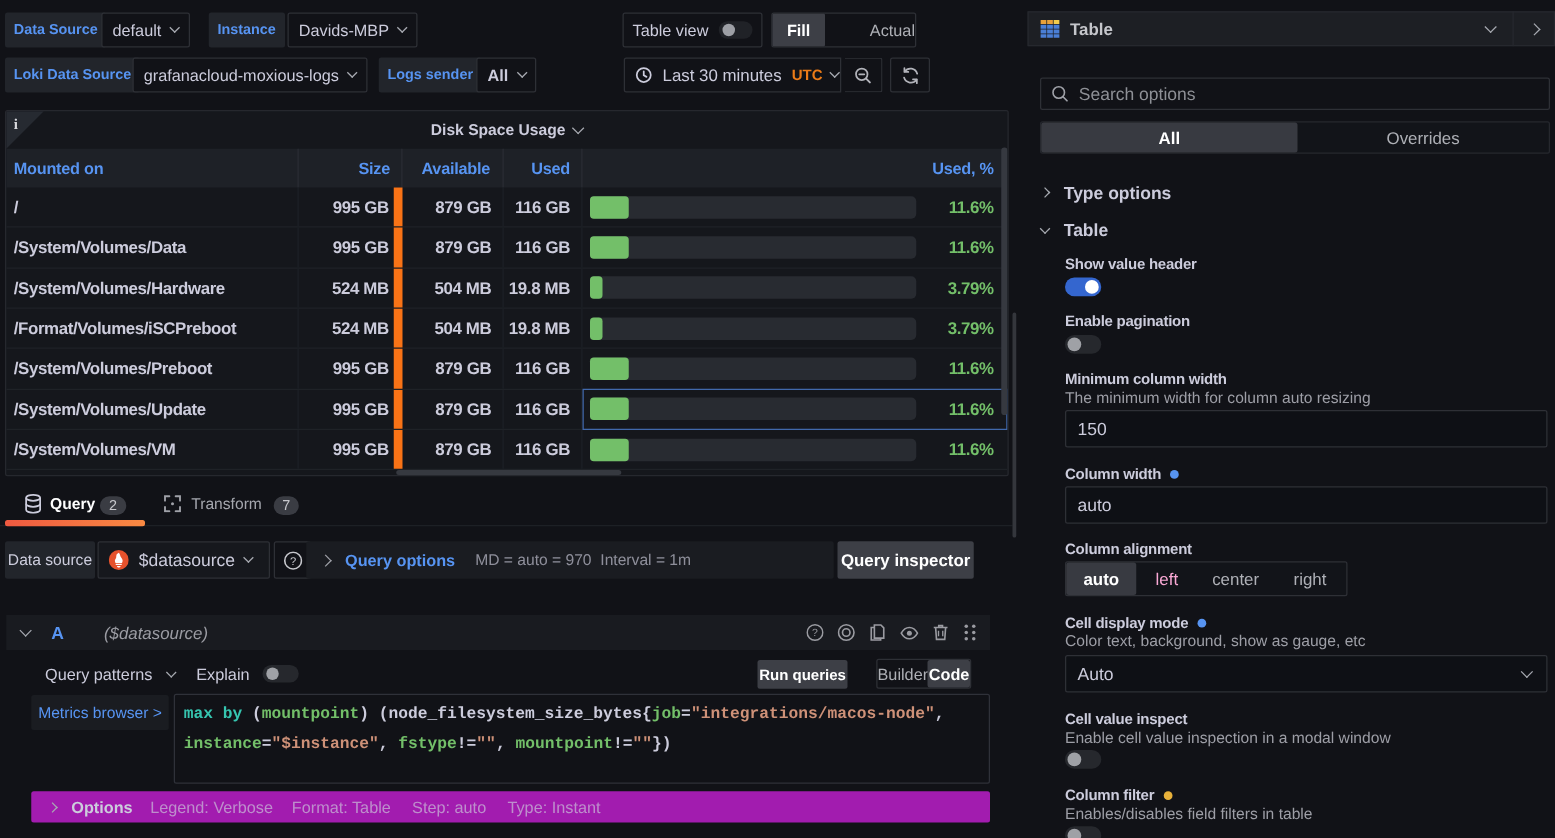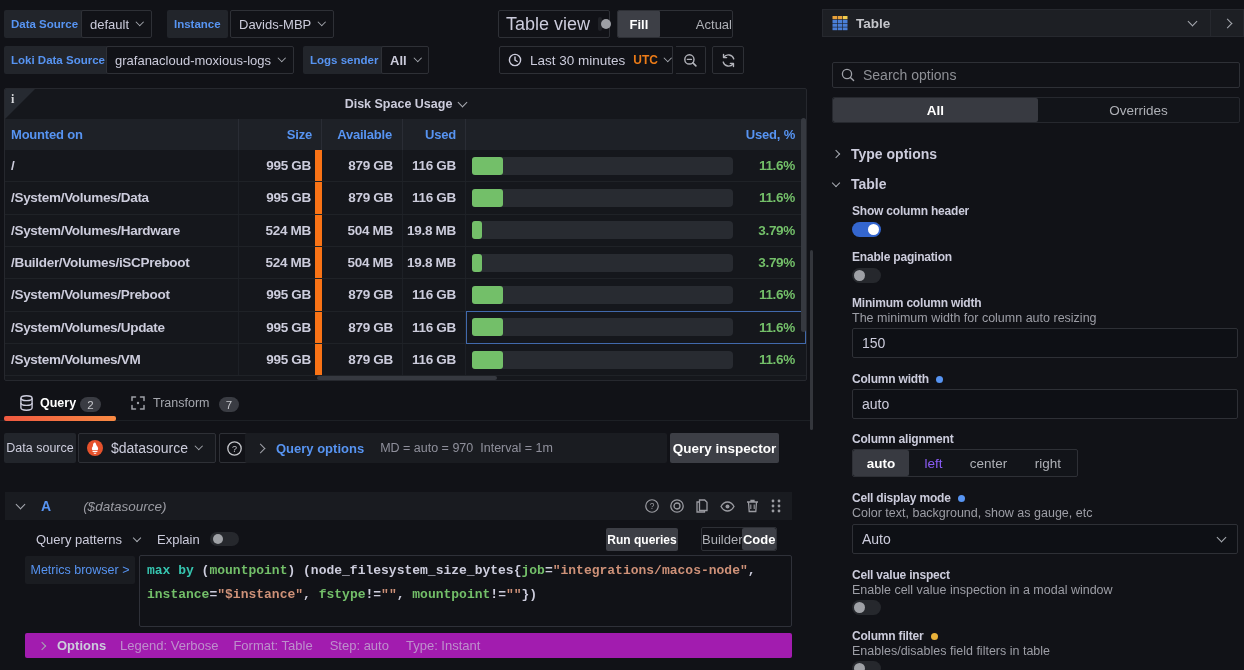--- a/index.html
+++ b/index.html
@@ -37,21 +37,21 @@
 <div class="abs drop" style="left:81px;top:10px;">default<span class="caret"></span></div>
 <div class="abs lbl blue" style="left:167px;top:10px;">Instance</div>
 <div class="abs drop" style="left:230px;top:10px;">Davids-MBP<span class="caret"></span></div>
 
 <div class="abs lbl blue" style="left:4px;top:46px;">Loki Data Source</div>
 <div class="abs drop" style="left:106px;top:46px;">grafanacloud-moxious-logs<span class="caret"></span></div>
 <div class="abs lbl blue" style="left:303px;top:46px;">Logs sender</div>
 <div class="abs drop" style="left:381px;top:46px;font-weight:700;">All<span class="caret"></span></div>
 
 <div class="abs" style="left:498px;top:10px;width:112px;height:28px;border:1px solid #2e3036;border-radius:2px;display:flex;align-items:center;padding:0 7px;white-space:nowrap;">
-  <span style="font-size:18px;color:#ccccdc;">Table view</span>
+  <span style="font-size:13px;color:#ccccdc;">Table view</span>
   <span class="tgl" style="width:28px;height:14px;background:#202227;margin-left:8px;">
     <span class="knob" style="width:10px;height:10px;background:#9d9fa5;left:3px;"></span>
   </span>
 </div>
 <div class="abs" style="left:617px;top:10px;width:116px;height:28px;border:1px solid #2e3036;border-radius:2px;display:flex;background:#111217;gap:36px;">
   <div class="btn" style="width:48px;height:100%;border-radius:1px;">Fill</div>
   <div style="flex:1;display:flex;align-items:center;justify-content:center;font-size:13px;color:#aeb0b6;font-weight:500;">Actual</div>
 </div>
 
 <div class="abs" style="left:499px;top:46px;width:174px;height:28px;border:1px solid #2e3036;border-radius:2px 0 0 2px;display:flex;align-items:center;padding:0 8px;white-space:nowrap;">
@@ -127,21 +127,21 @@
         <div class="c3">504 MB</div>
         <div class="c4">19.8 MB</div>
         <div class="cg">
           <span class="track">
             <span class="fill" style="width:10px;"></span>
           </span>
           <span class="pct">3.79%</span>
         </div>
       </div>
     <div class="trow">
-        <div class="c1">/Builder/Volumes/iSCPreboot</div>
+        <div class="c1">/Format/Volumes/iSCPreboot</div>
         <div class="c2">524 MB</div>
         <div class="c3">504 MB</div>
         <div class="c4">19.8 MB</div>
         <div class="cg">
           <span class="track">
             <span class="fill" style="width:10px;"></span>
           </span>
           <span class="pct">3.79%</span>
         </div>
       </div>
@@ -344,41 +344,41 @@
 </div>
 
 <div class="abs" style="left:833px;top:146px;display:flex;align-items:center;">
   <span class="caret" style="transform:rotate(-45deg);width:6px;height:6px;margin:0;"></span>
   <span style="margin-left:12px;font-size:14px;font-weight:700;color:#ccccdc;">Type options</span>
 </div>
 <div class="abs" style="left:833px;top:176px;display:flex;align-items:center;">
   <span class="caret" style="width:6px;height:6px;margin:0;margin-top:-3px;"></span>
   <span style="margin-left:12px;font-size:14px;font-weight:700;color:#ccccdc;">Table</span>
 </div>
-<div class="abs" style="left:852px;top:204px;font-size:12px;font-weight:700;letter-spacing:-0.2px;color:#ccccdc;">Show column header</div>
+<div class="abs" style="left:852px;top:204px;font-size:12px;font-weight:700;letter-spacing:-0.2px;color:#ccccdc;">Show value header</div>
 <div class="abs tgl" style="left:852px;top:222px;width:29px;height:15px;background:#3466cf;">
   <span class="knob" style="width:11px;height:11px;background:#fff;right:2px;"></span>
 </div>
 <div class="abs" style="left:852px;top:250px;font-size:12px;font-weight:700;letter-spacing:-0.2px;color:#ccccdc;">Enable pagination</div>
 <div class="abs tgl" style="left:852px;top:268px;width:29px;height:15px;background:#26282d;">
   <span class="knob" style="width:11px;height:11px;background:#9fa1a6;left:2px;"></span>
 </div>
 <div class="abs" style="left:852px;top:296px;font-size:12px;font-weight:700;letter-spacing:-0.2px;color:#ccccdc;">Minimum column width</div>
 <div class="abs" style="left:852px;top:311px;font-size:12.5px;color:#9d9ea6;">The minimum width for column auto resizing</div>
 <div class="abs" style="left:852px;top:328px;width:386px;height:30px;border:1px solid #2e3036;border-radius:2px;background:#0e1015;display:flex;align-items:center;">
   <span style="margin-left:9px;font-size:14px;color:#ccccdc;">150</span>
 </div>
 <div class="abs" style="left:852px;top:372px;font-size:12px;font-weight:700;letter-spacing:-0.2px;color:#ccccdc;">Column width <span style="display:inline-block;width:7px;height:7px;border-radius:50%;background:#5794f2;margin-left:4px;"></span></div>
 <div class="abs" style="left:852px;top:389px;width:386px;height:30px;border:1px solid #2e3036;border-radius:2px;background:#0e1015;display:flex;align-items:center;">
   <span style="margin-left:9px;font-size:14px;color:#ccccdc;">auto</span>
 </div>
 <div class="abs" style="left:852px;top:432px;font-size:12px;font-weight:700;letter-spacing:-0.2px;color:#ccccdc;">Column alignment</div>
 <div class="abs" style="left:852px;top:449px;width:226px;height:28px;border:1px solid #2e3036;border-radius:2px;display:flex;background:#121419;">
   <div class="btn" style="width:56px;height:100%;font-size:13.5px;background:#383a41;">auto</div>
-  <div style="width:49px;display:flex;align-items:center;justify-content:center;font-size:13.5px;color:#8b5cf6;">left</div>
+  <div style="width:49px;display:flex;align-items:center;justify-content:center;font-size:13.5px;color:#f9a8d4;">left</div>
   <div style="width:61px;display:flex;align-items:center;justify-content:center;font-size:13.5px;color:#aeb0b6;">center</div>
   <div style="flex:1;display:flex;align-items:center;justify-content:center;font-size:13.5px;color:#aeb0b6;">right</div>
 </div>
 <div class="abs" style="left:852px;top:491px;font-size:12px;font-weight:700;letter-spacing:-0.2px;color:#ccccdc;">Cell display mode <span style="display:inline-block;width:7px;height:7px;border-radius:50%;background:#5794f2;margin-left:4px;"></span></div>
 <div class="abs" style="left:852px;top:506px;font-size:12.5px;color:#9d9ea6;">Color text, background, show as gauge, etc</div>
 <div class="abs" style="left:852px;top:524px;width:386px;height:30px;border:1px solid #2e3036;border-radius:2px;background:#0e1015;display:flex;align-items:center;">
   <span style="margin-left:9px;font-size:14px;color:#ccccdc;">Auto</span>
   <span class="caret" style="margin-left:auto;margin-right:12px;width:7px;height:7px;"></span>
 </div>
 <div class="abs" style="left:852px;top:568px;font-size:12px;font-weight:700;letter-spacing:-0.2px;color:#ccccdc;">Cell value inspect</div>

